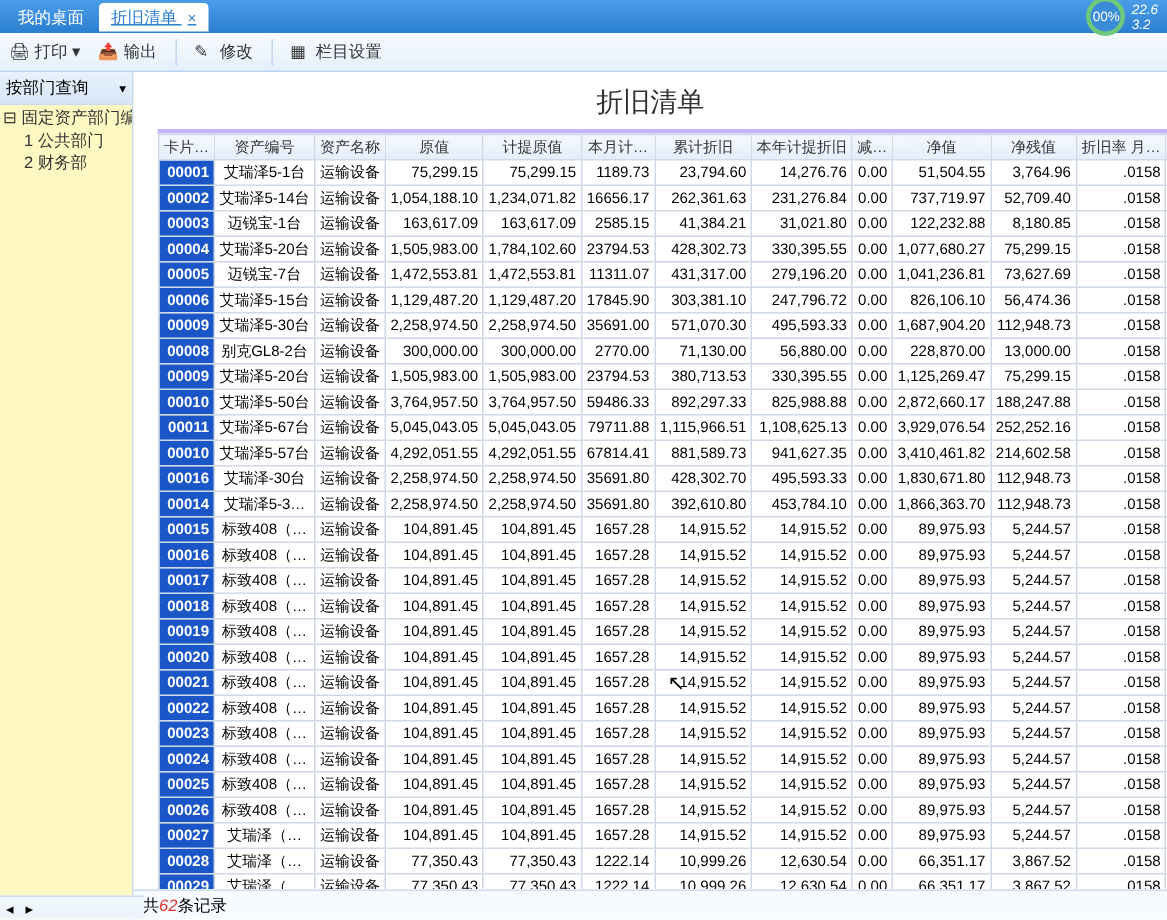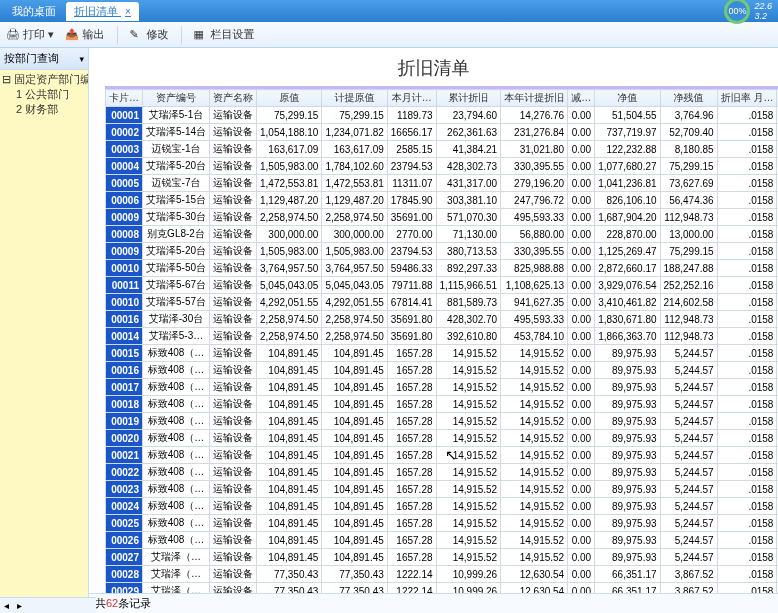--- a/index.html
+++ b/index.html
@@ -24,21 +24,21 @@
 .tree .child { padding-left: 14px; }
 .content { flex: 1; overflow: hidden; display: flex; flex-direction: column; }
 .title { text-align: center; font-size: 18px; padding: 8px 0 6px; color: #333; }
 .table-wrap { flex: 1; overflow: auto; border-top: 3px solid #c4b5fd; margin-left: 16px; }
 table { border-collapse: collapse; font-size: 10px; white-space: nowrap; }
 th, td { border: 1px solid #d0d9e6; padding: 1px 3px; height: 16px; text-align: right; background: #fff; }
 th { background: linear-gradient(#f3f8fe,#e4eefa); text-align: center; position: sticky; top: 0; font-weight: normal; color: #333; }
 td.id { background: #1a56c8; color: #fff; font-weight: bold; }
 td.txt { text-align: center; }
 .footer { padding: 2px 6px; font-size: 11px; border-top: 1px solid #c9dcf0; background: #f7fbff; }
-.footer .cnt { color: #d33; }
+.footer .cnt { color: #d33; font-style: italic; }
 .bottom-tabs { position: absolute; bottom: 0; left: 0; height: 16px; background: #eef5fd; border-top: 1px solid #c9dcf0; width: 96px; display: flex; align-items: center; font-size: 10px; }
 .bottom-tabs span { padding: 0 4px; cursor: pointer; }
 .cursor-arrow { position: absolute; left: 445px; top: 447px; font-size: 14px; color: #000; pointer-events: none; }
 </style>
 </head>
 <body>
 
 <div class="top-bar">
   <div class="tab">我的桌面</div>
   <div class="tab active">

